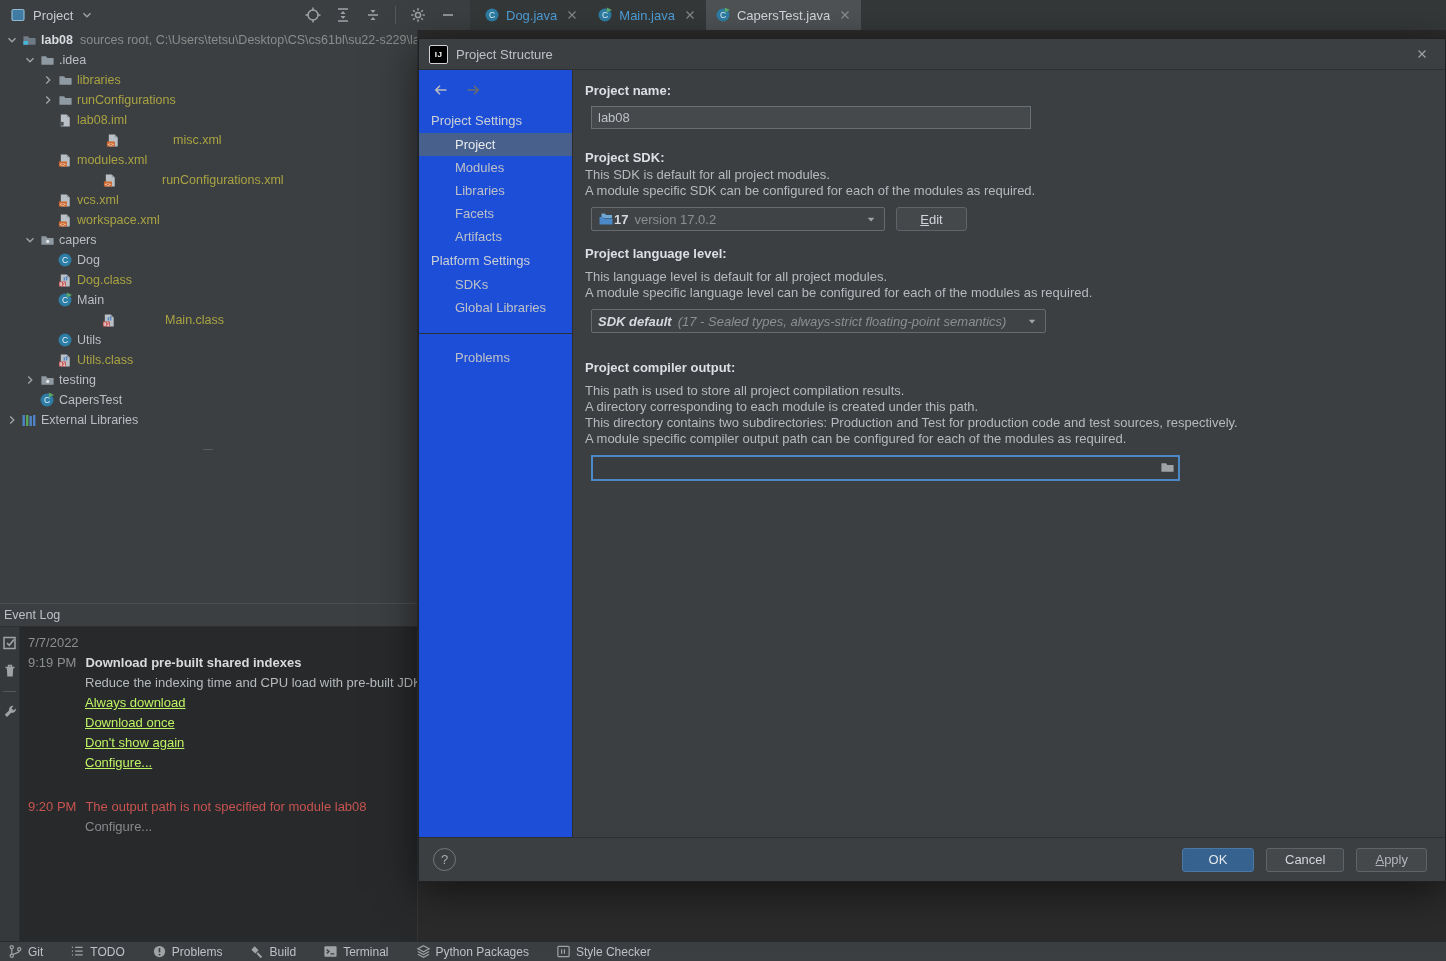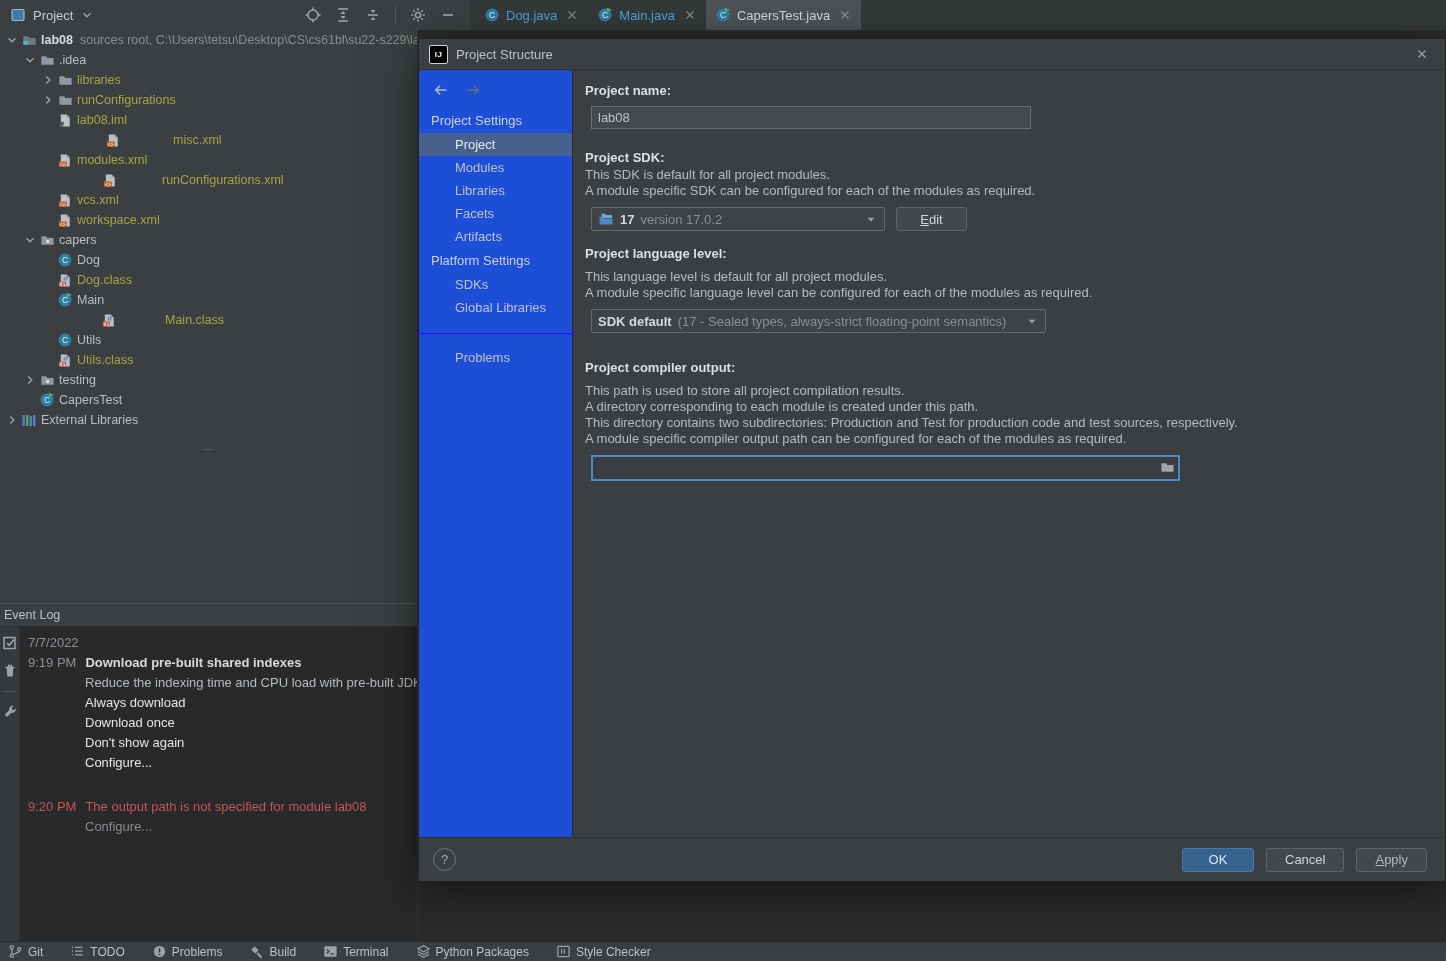--- a/index.html
+++ b/index.html
@@ -43,21 +43,21 @@
   .el-body{flex:1;display:flex;min-height:0;}
   .el-strip{width:19px;flex:0 0 19px;background:#36393b;border-right:1px solid #2d2f31;display:flex;flex-direction:column;align-items:center;padding-top:8px;gap:12px;}
   .el-strip .strip-sep{width:13px;height:1px;background:#55585a;}
   .el-content{flex:1;background:#27292a;overflow:hidden;padding-top:6px;white-space:nowrap;}
   .el-row{display:flex;line-height:20px;font-size:13px;}
   .el-time{flex:0 0 48px;margin-left:8px;padding-right:9px;color:#8c8f92;text-align:left;}
   .el-time.err,.el-title.err{color:#c75450;}
   .el-date{margin-left:8px;line-height:20px;color:#8c8f92;}
   .el-title{font-weight:bold;color:#d8dadd;}
   .el-desc{color:#b7babd;}
-  .el-link{color:#e5e5e5;cursor:pointer;}
+  .el-link{color:#bef264;text-decoration:underline;cursor:pointer;}
   .el-action{color:#87898c;}
   .entry-error{margin-top:24px;}
 
   
   .status-bar{position:absolute;left:0;bottom:0;width:1446px;height:20px;background:#3c3f41;border-top:1px solid #282b2d;display:flex;align-items:center;box-sizing:border-box;padding-left:8px;}
   .sb-item{display:flex;align-items:center;gap:5px;margin-right:27px;color:#bdc1c7;font-size:12px;cursor:default;}
 
   
   .dialog{position:absolute;left:418px;top:38px;width:1028px;height:844px;background:#3c3f41;border:1px solid #202224;box-sizing:border-box;box-shadow:0 10px 40px rgba(0,0,0,.55);display:flex;flex-direction:column;}
   .dlg-title{height:30px;flex:0 0 30px;display:flex;align-items:center;gap:8px;padding:0 10px;border-bottom:1px solid #2d2f31;}
@@ -79,22 +79,22 @@
   .mt16{margin-top:16px;}
   .mt14{margin-top:14px;}
   .mt26{margin-top:26px;}
   .mt6{margin-top:6px;}
   .combo{display:inline-flex;align-items:center;height:24px;background:#3f4345;border:1px solid #666b6f;border-radius:2px;padding:0 26px 0 6px;position:relative;font-size:13px;color:#bdc1c7;box-sizing:border-box;cursor:default;}
   .combo .cval{font-weight:bold;color:#d6dae0;}
   .combo .dim{color:#8c8f92;margin-left:6px;}
   .combo .arrow{position:absolute;right:5px;top:4px;}
   .combo-row{display:flex;align-items:center;margin:8px 0 0 6px;}
   .sdk-combo{width:294px;}
-  .sdk-combo .cval{margin-left:6px;}
-  .lang-combo{width:455px;margin:8px 0 0 6px;}
+  .sdk-combo .cval{margin-left:0;}
+  .lang-combo{width:455px;margin:8px 0 0 6px;font-style:italic;}
   .btn{height:24px;background:#44484b;border:1px solid #5f6468;border-radius:3px;color:#d2d5da;font-size:13px;display:inline-flex;align-items:center;justify-content:center;padding:0 18px;box-sizing:border-box;cursor:pointer;font-family:"Liberation Sans",sans-serif;}
   .btn.primary{background:#35628f;border-color:#4878a3;color:#e6e9ec;}
   .btn.dim-text{color:#b2b5b9;}
   .edit-btn{margin-left:11px;width:71px;}
   .ufirst{text-decoration:underline;}
   .out-wrap{position:relative;width:589px;height:26px;margin:8px 0 0 6px;}
   .out-field{width:100%;height:100%;background:#3a3d3f;border:2px solid #4a88c7;box-sizing:border-box;color:#bdc1c7;padding:0 24px 0 6px;font-size:13px;}
   .out-folder{position:absolute;right:5px;top:5px;}
   .dlg-footer{flex:0 0 43px;border-top:1px solid #2d2f31;display:flex;align-items:center;padding:0 18px 0 14px;gap:12px;}
   .help-circle{width:21px;height:21px;border-radius:50%;border:1px solid #73777b;color:#a7abaf;display:flex;align-items:center;justify-content:center;font-size:13px;cursor:pointer;}

